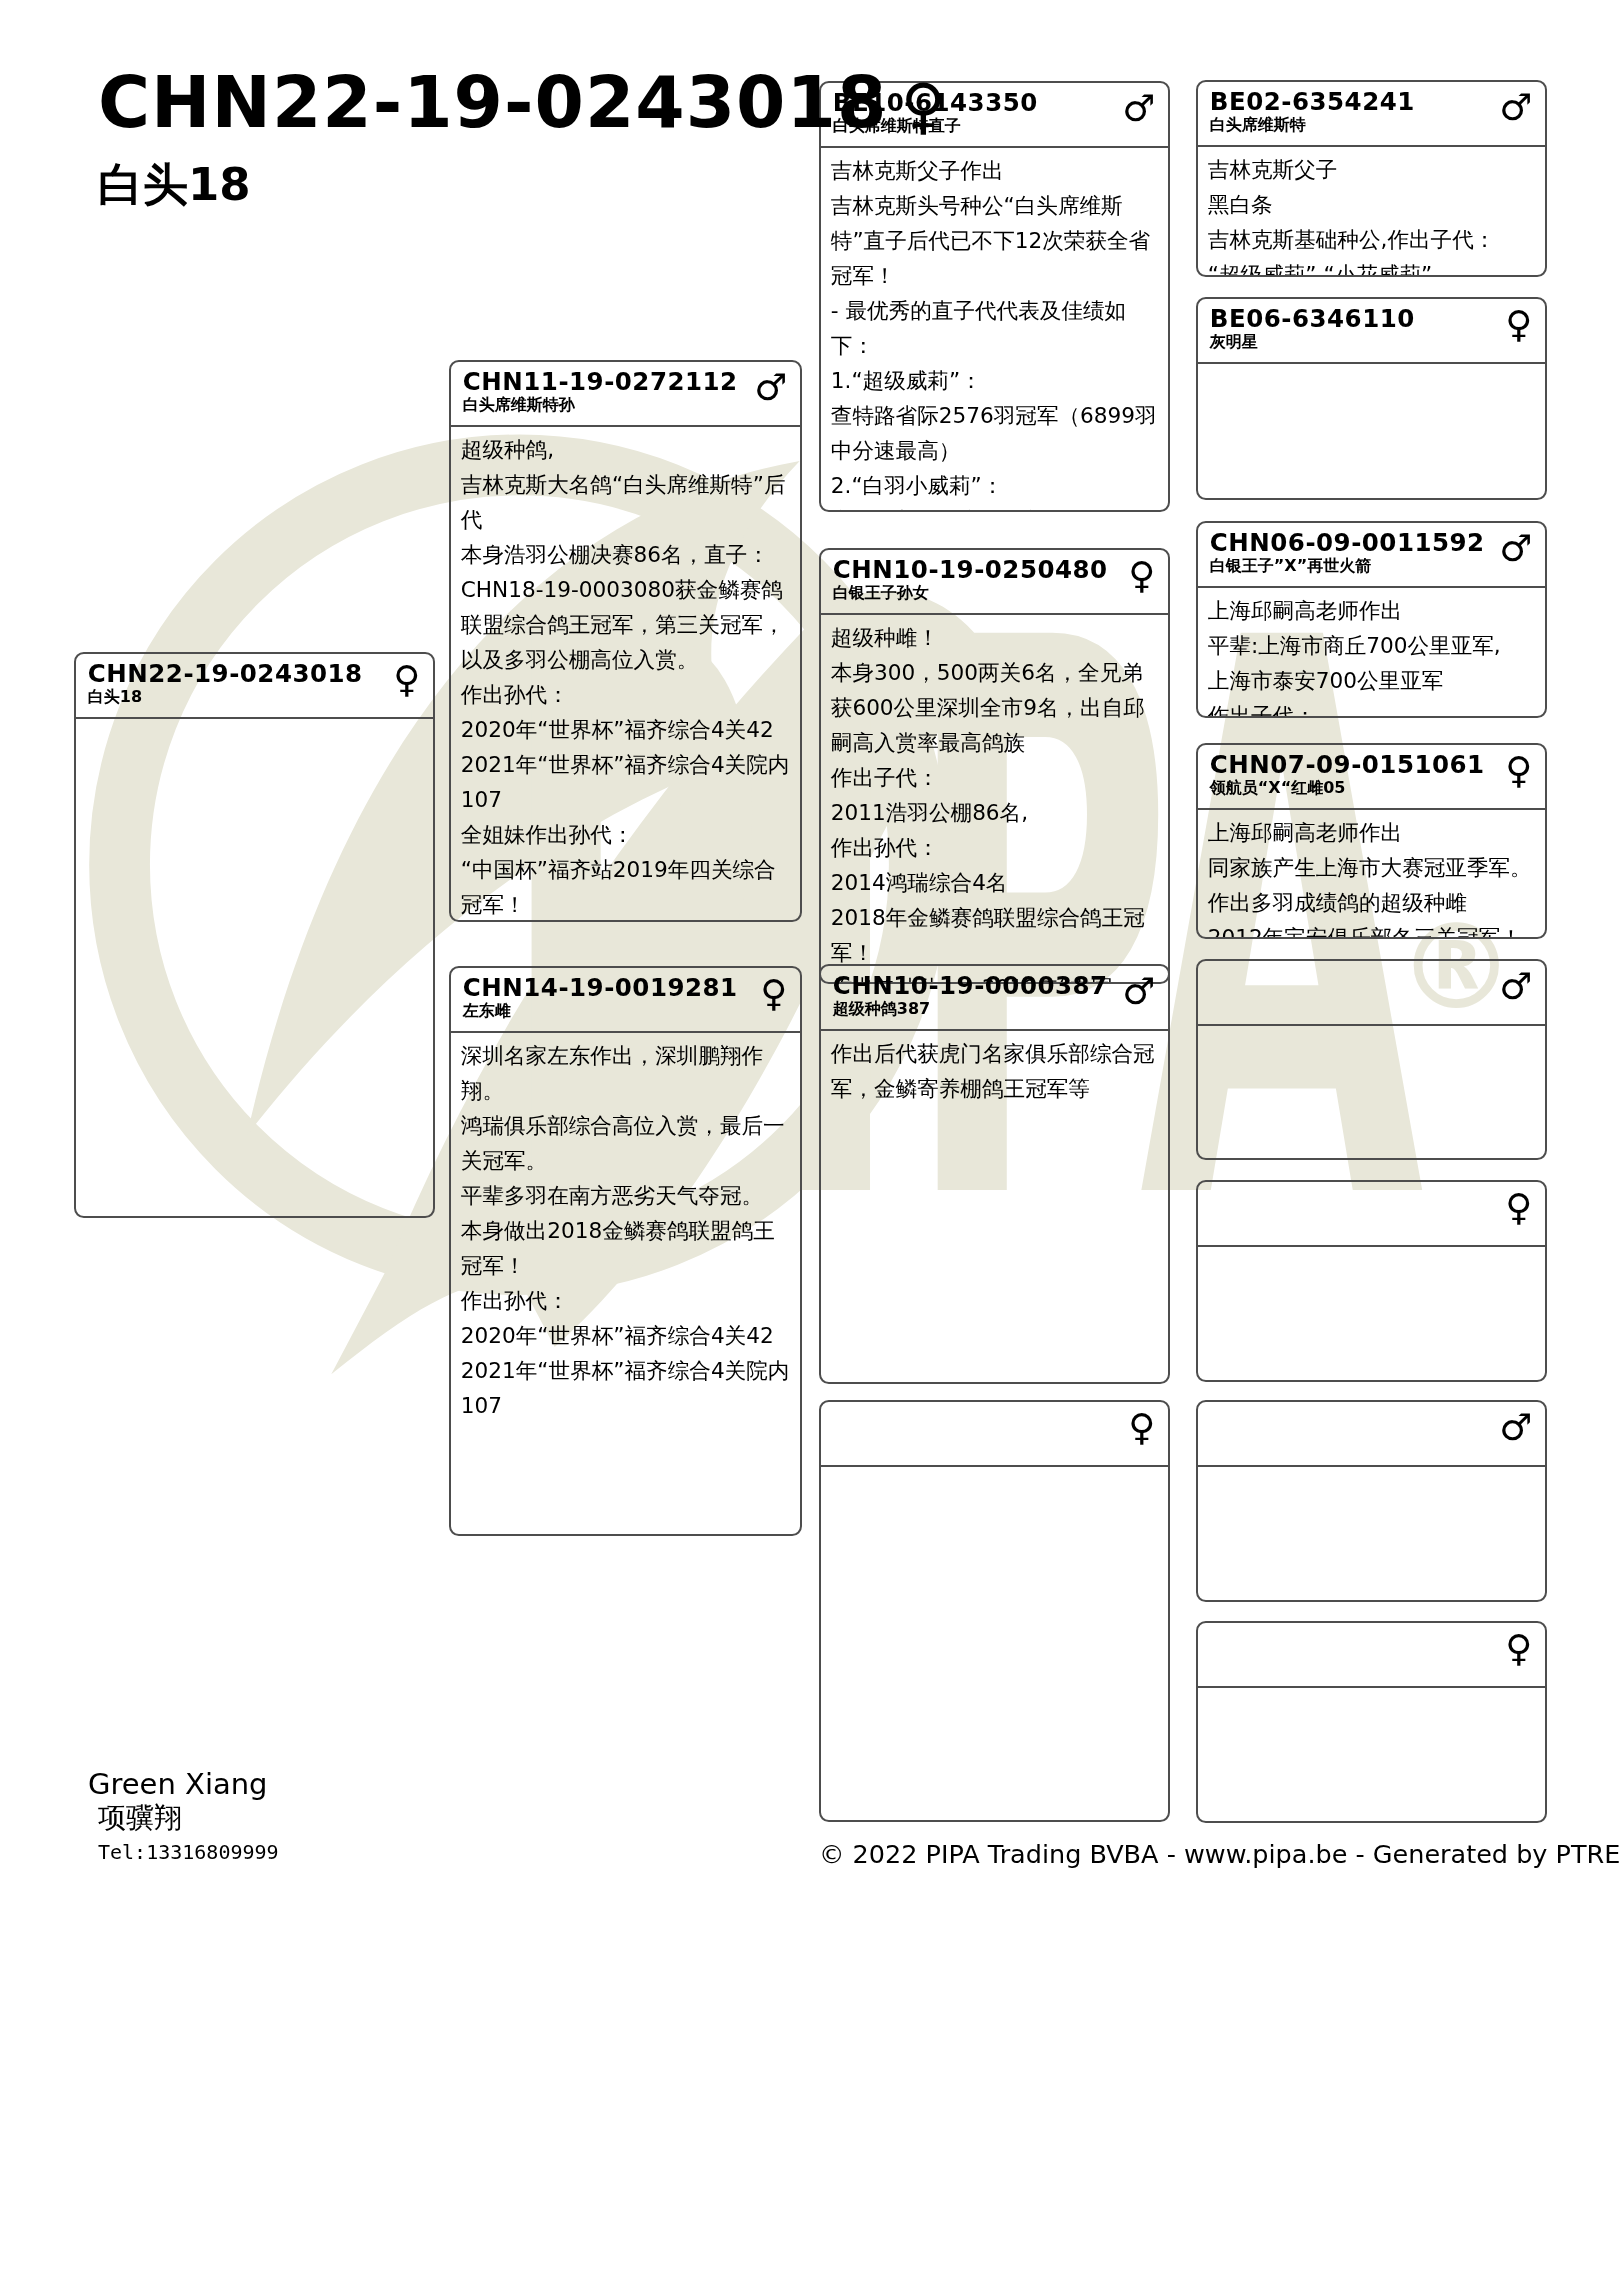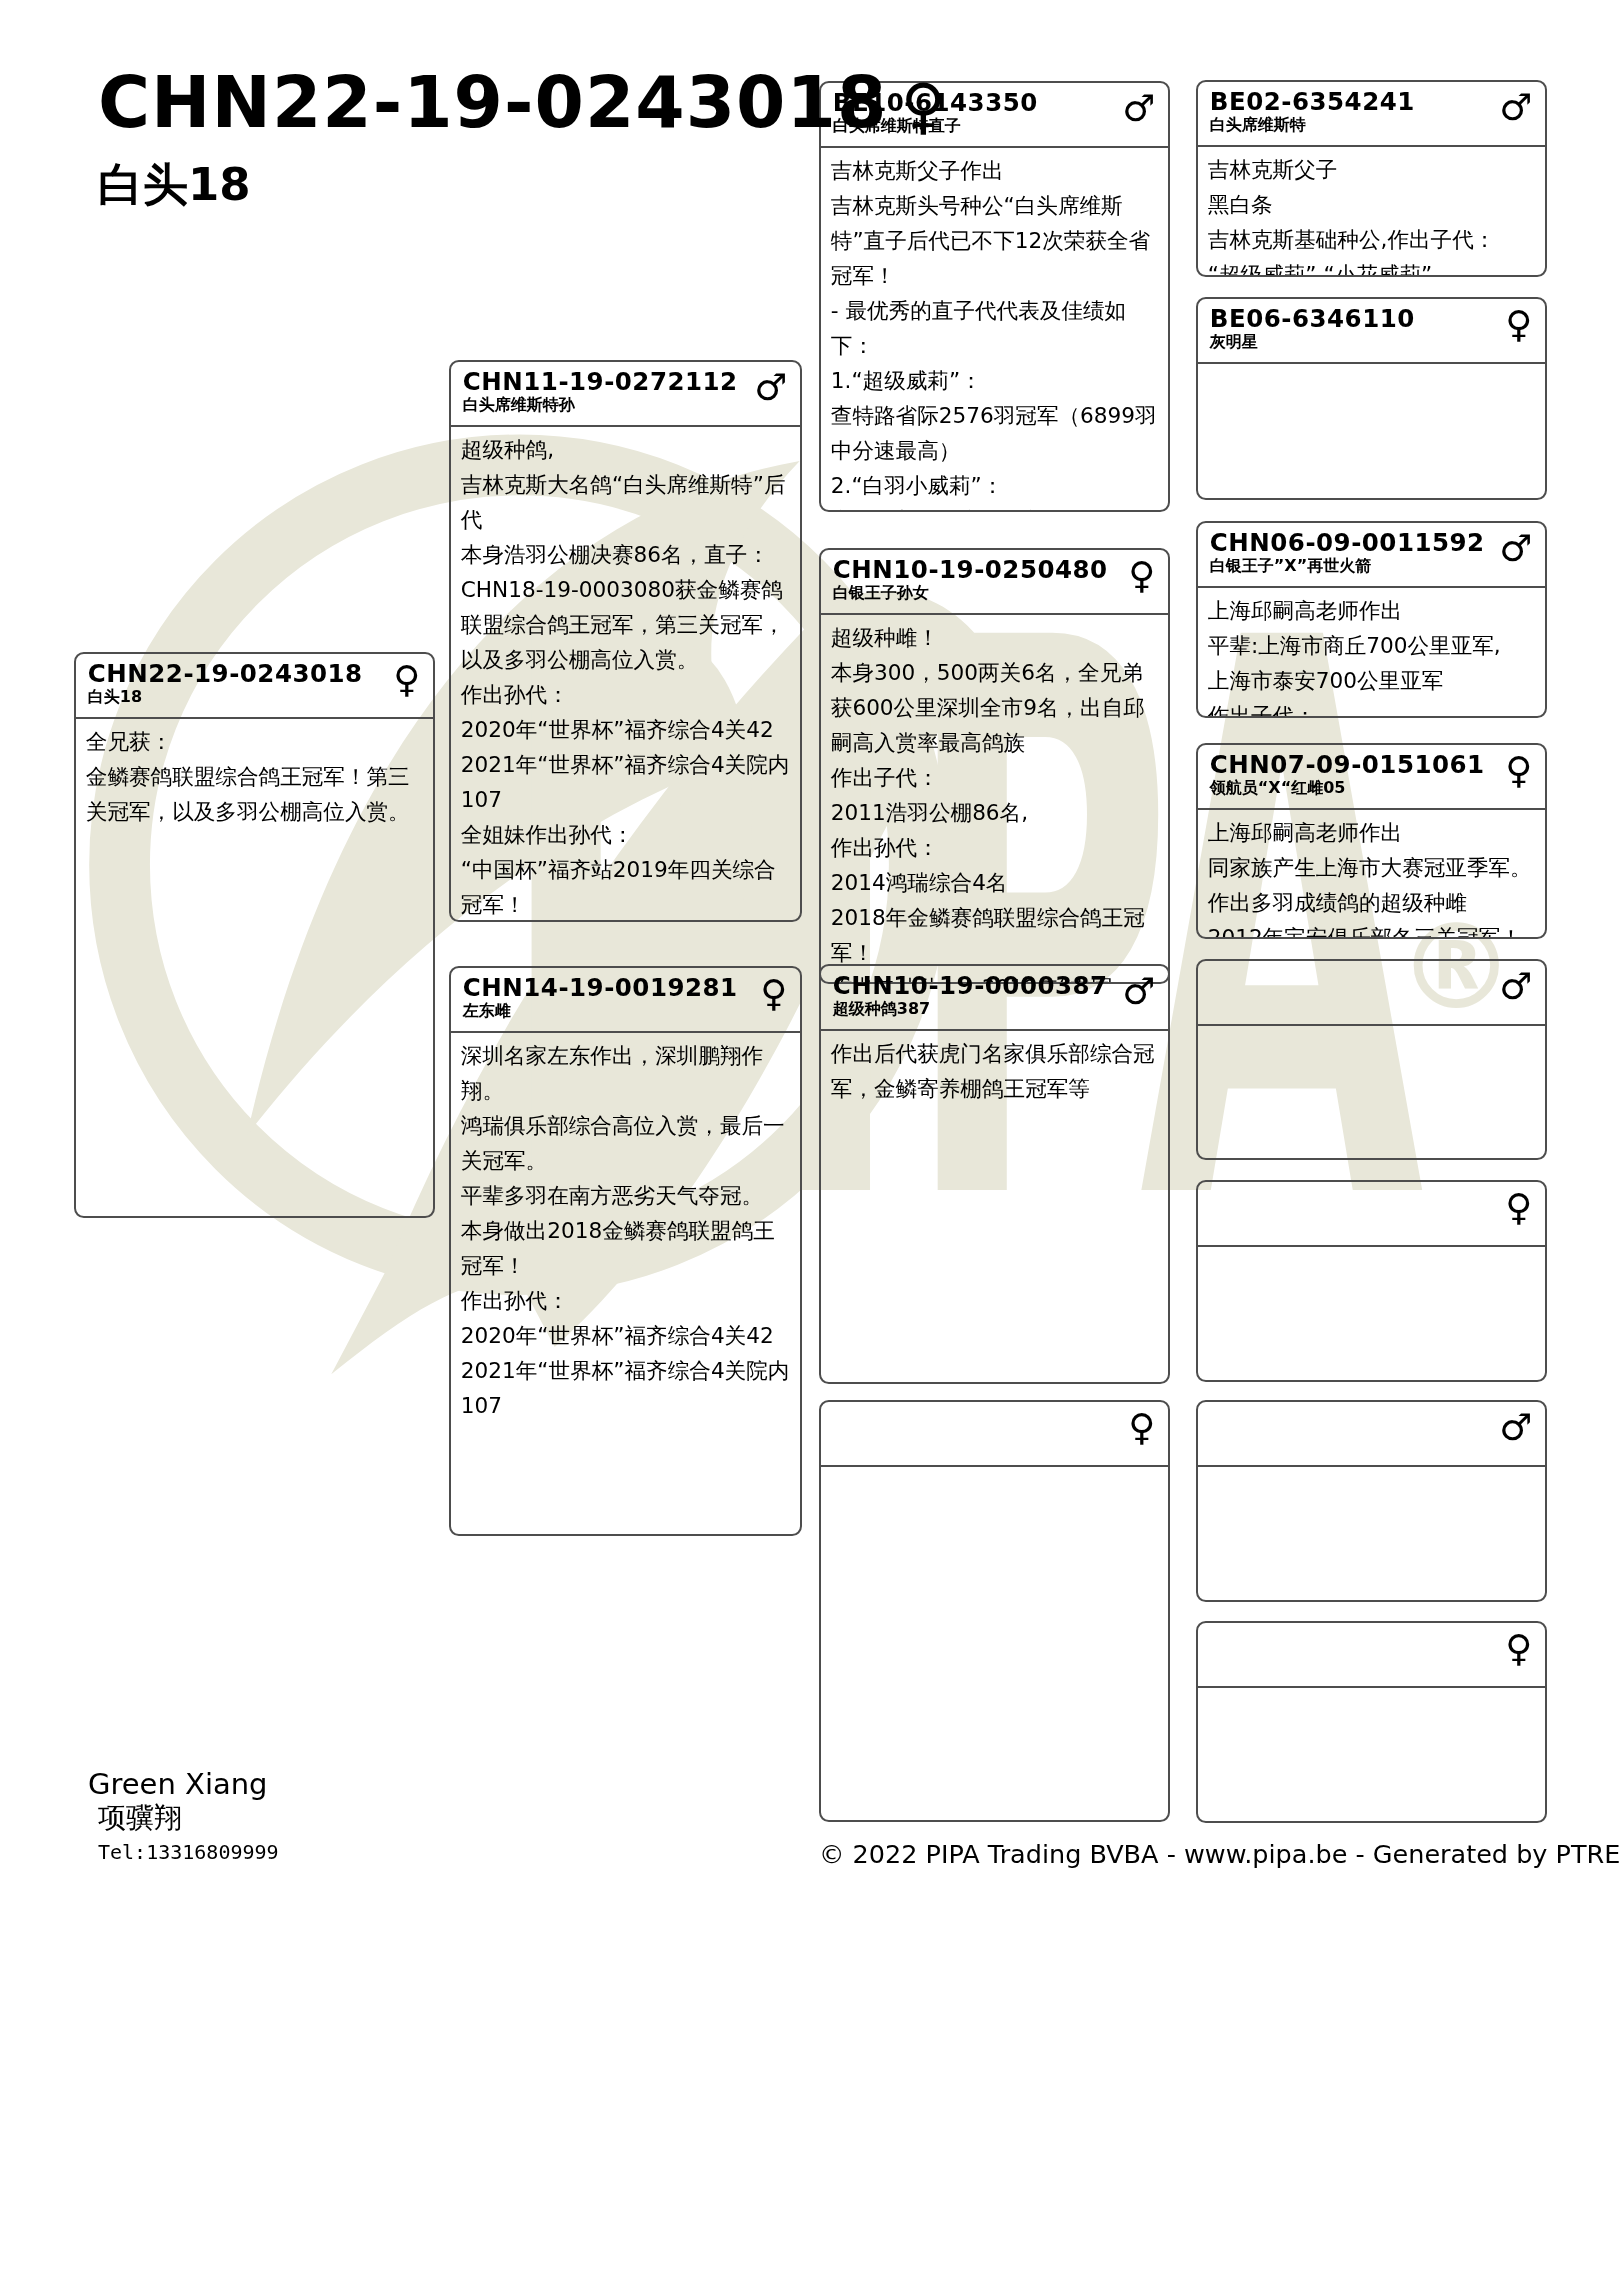--- a/index.html
+++ b/index.html
@@ -63,22 +63,20 @@
 
   <div class="title"><span>CHN22-19-0243018</span><span class="fsex">♀</span></div>
   <div class="subtitle">白头18</div>
 
   <div class="box" style="left:74px;top:652px;width:361px;height:566px">
     <div class="box-header">
       <div class="ring">CHN22-19-0243018</div>
       <div class="pname">白头18</div>
       <div class="sex">♀</div>
     </div>
-    <div class="box-body">全兄获：
-金鳞赛鸽联盟综合鸽王冠军！第三关冠军，以及多羽公棚高位入赏。</div>
   </div>
 
   <div class="box" style="left:449px;top:360px;width:353px;height:562px">
     <div class="box-header">
       <div class="ring">CHN11-19-0272112</div>
       <div class="pname">白头席维斯特孙</div>
       <div class="sex">♂</div>
     </div>
     <div class="box-body">超级种鸽,
 吉林克斯大名鸽“白头席维斯特”后代

